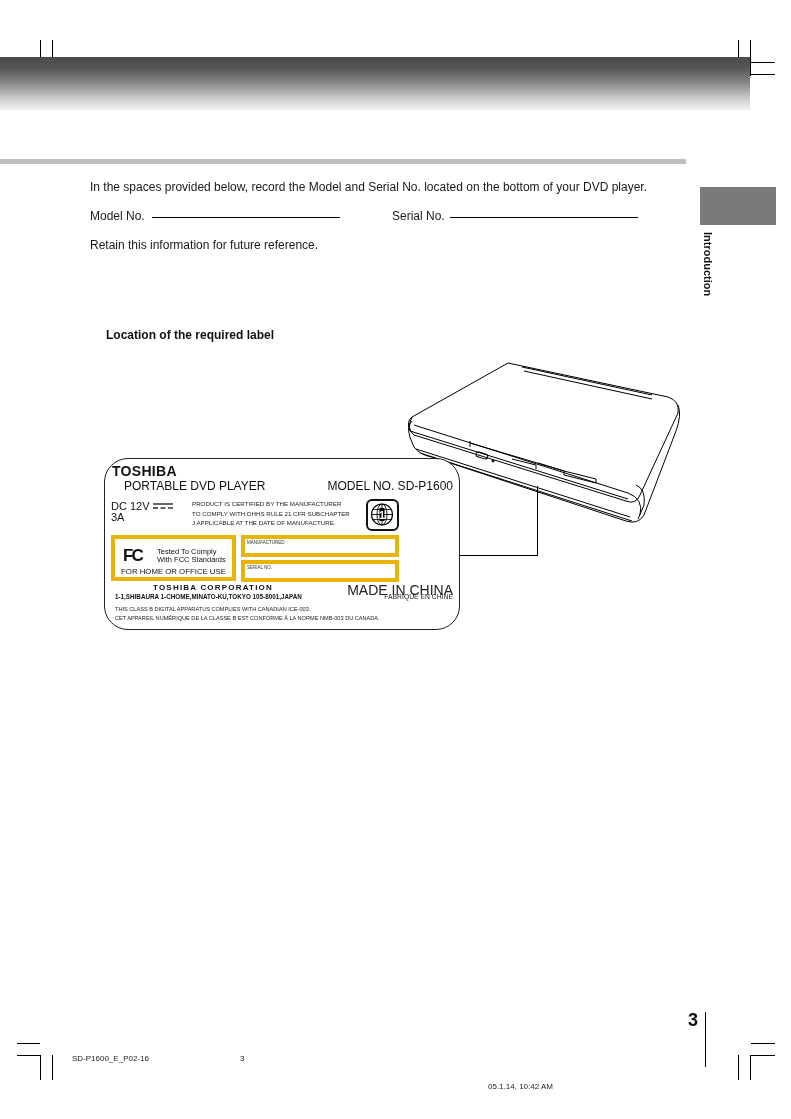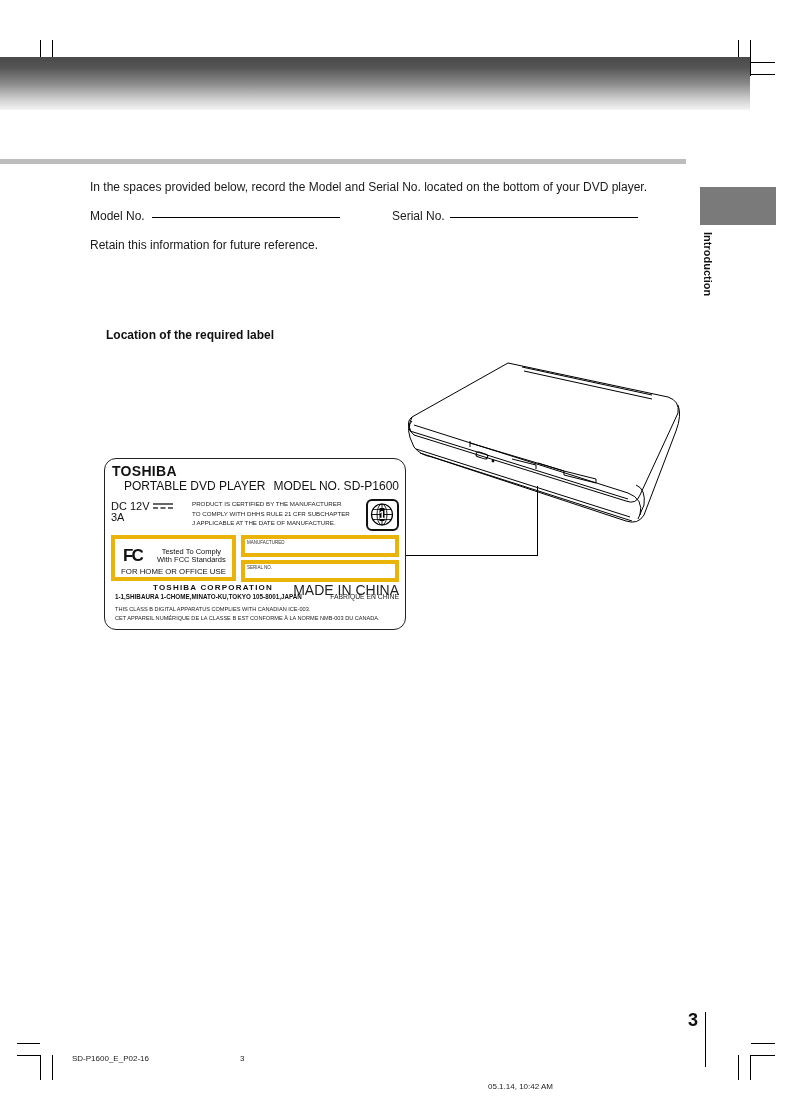--- a/index.html
+++ b/index.html
@@ -23,33 +23,33 @@
   .section-tab { position: absolute; left: 700px; top: 187px; width: 76px; height: 38px; background: #7a7a7a; }
   .section-vert {
     position: absolute; left: 700px; top: 232px; width: 14px; height: 70px;
     writing-mode: vertical-rl; font-size: 11px; font-weight: bold; color: #111;
   }
 
   .heading { font-size: 12px; font-weight: bold; padding-left: 16px; }
 
   
   .label-card {
-    position: absolute; left: 104px; top: 458px; width: 302px; height: 172px;
-    border: 1.5px solid #222; border-radius: 12px; background: #fff;
+    position: absolute; left: 104px; top: 458px; width: 356px; height: 172px;
+    border: 1.5px solid #222; border-radius: 24px; background: #fff;
   }
   .lbl-brand { position: absolute; left: 7px; top: 4px; font-size: 14px; font-weight: bold; letter-spacing: 0.3px; }
   .lbl-product { position: absolute; left: 19px; top: 20px; font-size: 12px; }
   .lbl-model { position: absolute; right: 6px; top: 20px; font-size: 12px; }
   .lbl-dc { position: absolute; left: 6px; top: 42px; font-size: 11px; line-height: 11px; }
   .lbl-dcsym { position: absolute; left: 48px; top: 44px; width: 20px; height: 8px; }
   .lbl-cert { position: absolute; left: 87px; top: 40px; font-size: 6.2px; line-height: 9.5px; color: #222; }
   .lbl-region { position: absolute; left: 261px; top: 40px; width: 33px; height: 32px; border: 2.5px solid #111; border-radius: 6px; }
   .box { position: absolute; border: 4px solid #eab308; }
   .fcc-logo { position: absolute; left: 8px; top: 7px; font-size: 17px; font-weight: bold; letter-spacing: -2px; }
-  .fcc-text { position: absolute; left: 42px; top: 9px; font-size: 7.5px; line-height: 8px; text-align: center; }
+  .fcc-text { position: absolute; left: 42px; top: 9px; font-size: 7.5px; line-height: 8px; }
   .fcc-home { position: absolute; left: 0; width: 100%; top: 28px; font-size: 7.8px; text-align: center; }
   .tiny-label { position: absolute; left: 2px; top: 1px; font-size: 4.5px; color: #333; }
   .corp { position: absolute; left: 48px; top: 124px; font-size: 8px; font-weight: bold; letter-spacing: 1.2px; }
   .made { position: absolute; right: 6px; top: 123px; font-size: 14px; color: #222; text-align: center; }
   .addr { position: absolute; left: 10px; top: 134px; font-size: 6.3px; font-weight: bold; }
   .fabrique { position: absolute; right: 6px; top: 134px; font-size: 6.8px; color: #222; }
   .canada { position: absolute; left: 10px; top: 146px; font-size: 5.6px; line-height: 8.5px; color: #222; }
 
   .connector { position: absolute; border: 1px solid #000; }
 

